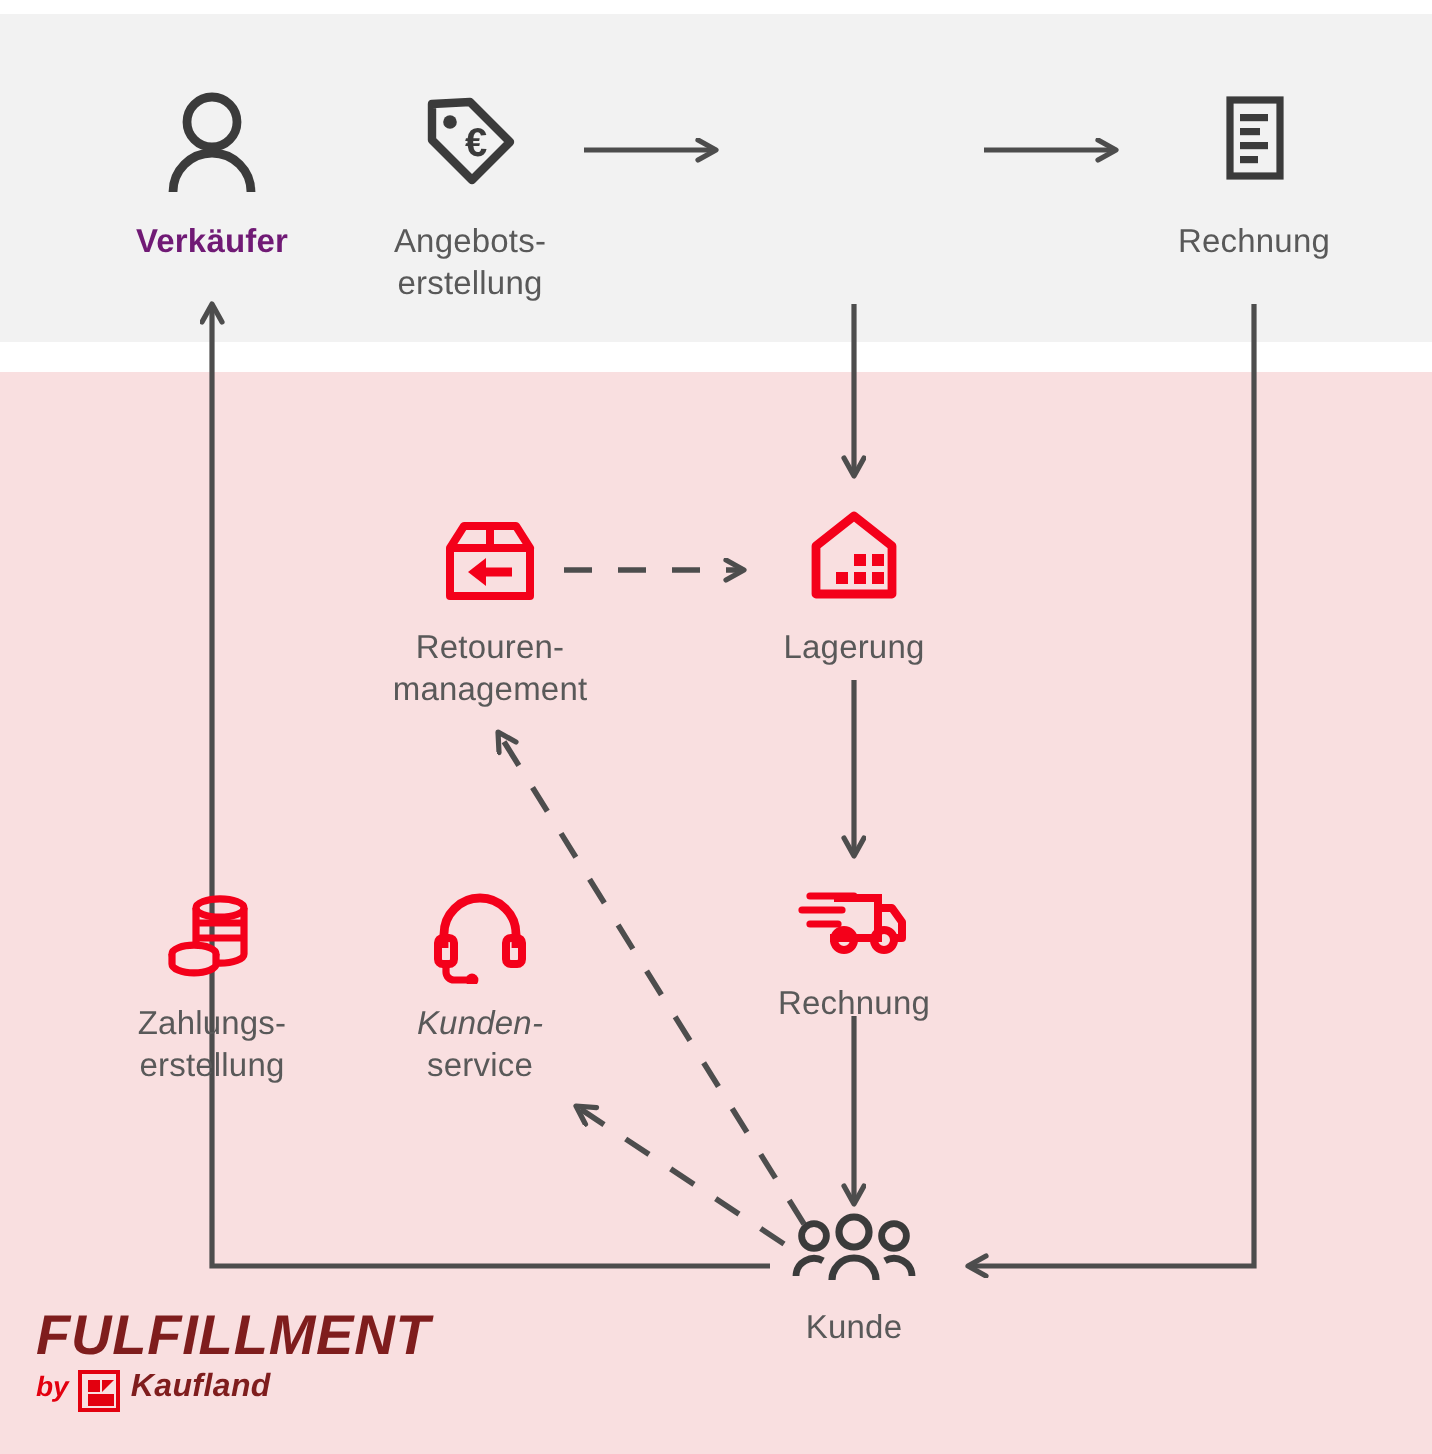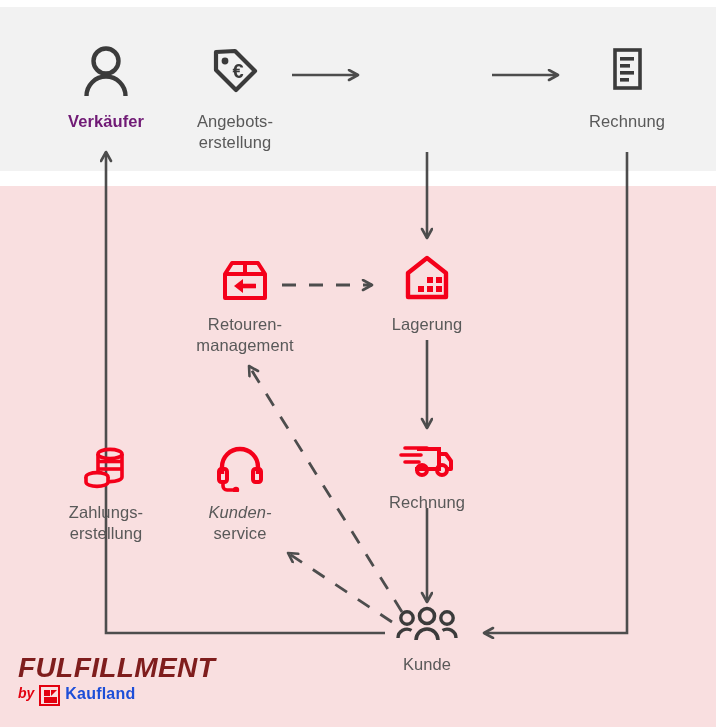--- a/index.html
+++ b/index.html
@@ -41,21 +41,21 @@
   }
   #logo .kmark i{
     position:absolute;left:3px;top:10px;width:13px;height:0;
     border-bottom:6px solid #e3000f;border-right:0;
   }
   #logo .kmark i::after{
     content:"";position:absolute;left:0;top:6px;width:0;height:0;
     border-left:13px solid #e3000f;border-bottom:0 solid transparent;
     border-top:0 solid transparent;
   }
-  #logo .kname{font-size:16px;font-weight:bold;color:#1d4ed8;letter-spacing:0.2px;}
+  #logo .kname{font-size:16px;font-weight:bold;font-style:italic;color:#7f1d1d;letter-spacing:0.2px;}
 </style>
 </head>
 <body>
 
 <div id="stage">
 
   <div class="band" id="band-top"></div>
   <div class="band" id="band-bottom"></div>
 
   <svg class="layer" viewBox="0 0 716 727">

